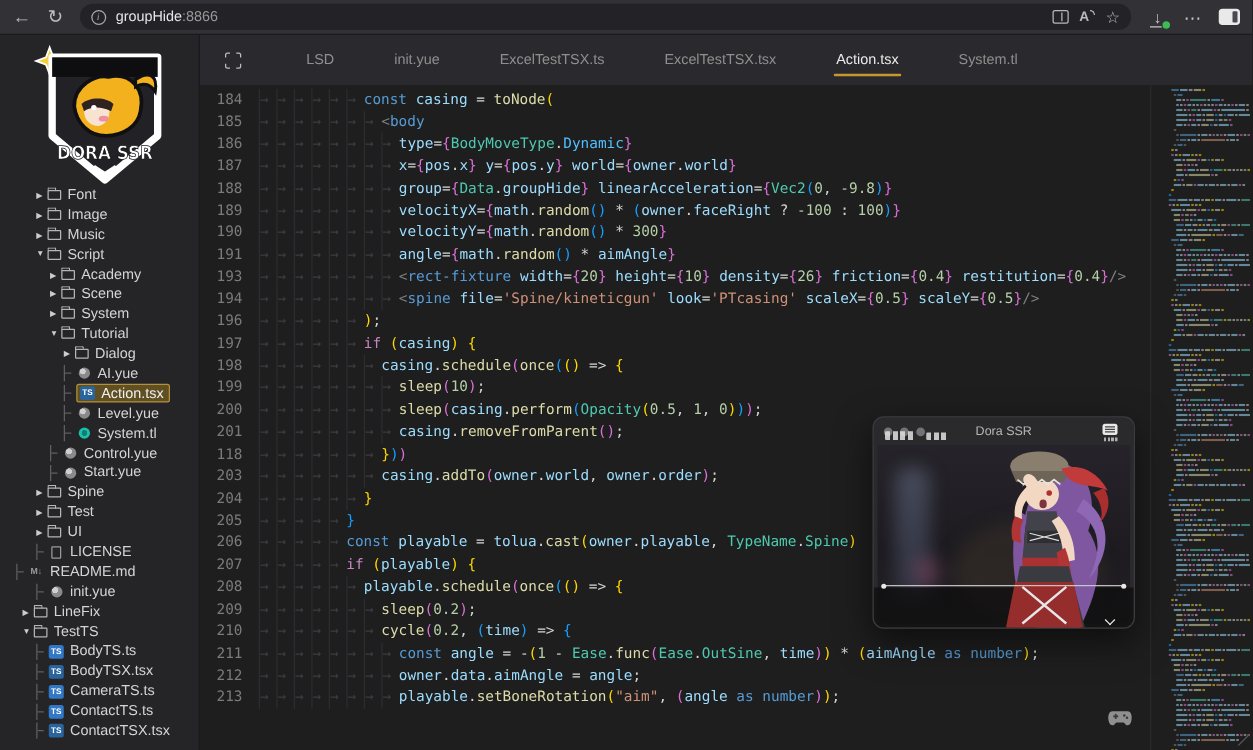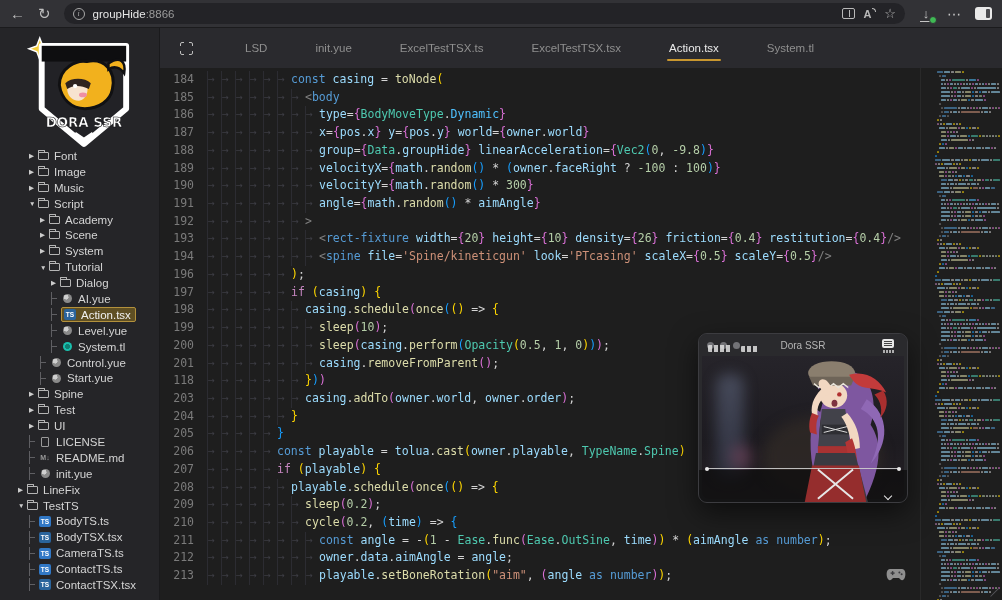--- a/index.html
+++ b/index.html
@@ -287,21 +287,21 @@
             <span class="ic-folder"></span>
             <span>UI</span>
           </div>
           <div class="trow" style="padding-left: 29px;">
             <span class="conn"></span>
             <span class="fic ic-file">
               <i></i>
             </span>
             <span class="lbl">LICENSE</span>
           </div>
-          <div class="trow" style="padding-left: 29px;">
+          <div class="trow" style="padding-left: 13px;">
             <span class="conn"></span>
             <span class="fic ic-md">M↓</span>
             <span class="lbl">README.md</span>
           </div>
           <div class="trow" style="padding-left: 29px;">
             <span class="conn"></span>
             <span class="fic ic-yue">
               <i></i>
             </span>
             <span class="lbl">init.yue</span>
@@ -376,21 +376,20 @@
       <div class="ed">
         <div id="code">
             <div class="cl"><span class="gut">184</span><span class="tb">→</span><span class="tb">→</span><span class="tb">→</span><span class="tb">→</span><span class="tb">→</span><span class="tb">→</span><span class="c-kw">const </span><span class="c-var">casing</span><span class="c-op"> = </span><span class="c-fn">toNode</span><span class="c-b1">(</span></div>
             <div class="cl"><span class="gut">185</span><span class="tb">→</span><span class="tb">→</span><span class="tb">→</span><span class="tb">→</span><span class="tb">→</span><span class="tb">→</span><span class="tb">→</span><span class="c-pun">&lt;</span><span class="c-tag">body</span></div>
             <div class="cl"><span class="gut">186</span><span class="tb">→</span><span class="tb">→</span><span class="tb">→</span><span class="tb">→</span><span class="tb">→</span><span class="tb">→</span><span class="tb">→</span><span class="tb">→</span><span class="c-var">type</span><span class="c-op">=</span><span class="c-b2">{</span><span class="c-cls">BodyMoveType</span><span class="c-op">.</span><span class="c-enum">Dynamic</span><span class="c-b2">}</span></div>
             <div class="cl"><span class="gut">187</span><span class="tb">→</span><span class="tb">→</span><span class="tb">→</span><span class="tb">→</span><span class="tb">→</span><span class="tb">→</span><span class="tb">→</span><span class="tb">→</span><span class="c-var">x</span><span class="c-op">=</span><span class="c-b2">{</span><span class="c-var">pos</span><span class="c-op">.</span><span class="c-var">x</span><span class="c-b2">}</span><span class="c-op"> </span><span class="c-var">y</span><span class="c-op">=</span><span class="c-b2">{</span><span class="c-var">pos</span><span class="c-op">.</span><span class="c-var">y</span><span class="c-b2">}</span><span class="c-op"> </span><span class="c-var">world</span><span class="c-op">=</span><span class="c-b2">{</span><span class="c-var">owner</span><span class="c-op">.</span><span class="c-var">world</span><span class="c-b2">}</span></div>
             <div class="cl"><span class="gut">188</span><span class="tb">→</span><span class="tb">→</span><span class="tb">→</span><span class="tb">→</span><span class="tb">→</span><span class="tb">→</span><span class="tb">→</span><span class="tb">→</span><span class="c-var">group</span><span class="c-op">=</span><span class="c-b2">{</span><span class="c-cls">Data</span><span class="c-op">.</span><span class="c-var">groupHide</span><span class="c-b2">}</span><span class="c-op"> </span><span class="c-var">linearAcceleration</span><span class="c-op">=</span><span class="c-b2">{</span><span class="c-cls">Vec2</span><span class="c-b3">(</span><span class="c-num">0</span><span class="c-op">, </span><span class="c-num">-9.8</span><span class="c-b3">)</span><span class="c-b2">}</span></div>
             <div class="cl"><span class="gut">189</span><span class="tb">→</span><span class="tb">→</span><span class="tb">→</span><span class="tb">→</span><span class="tb">→</span><span class="tb">→</span><span class="tb">→</span><span class="tb">→</span><span class="c-var">velocityX</span><span class="c-op">=</span><span class="c-b2">{</span><span class="c-var">math</span><span class="c-op">.</span><span class="c-fn">random</span><span class="c-b3">()</span><span class="c-op"> * </span><span class="c-b3">(</span><span class="c-var">owner</span><span class="c-op">.</span><span class="c-var">faceRight</span><span class="c-op"> ? </span><span class="c-num">-100</span><span class="c-op"> : </span><span class="c-num">100</span><span class="c-b3">)</span><span class="c-b2">}</span></div>
             <div class="cl"><span class="gut">190</span><span class="tb">→</span><span class="tb">→</span><span class="tb">→</span><span class="tb">→</span><span class="tb">→</span><span class="tb">→</span><span class="tb">→</span><span class="tb">→</span><span class="c-var">velocityY</span><span class="c-op">=</span><span class="c-b2">{</span><span class="c-var">math</span><span class="c-op">.</span><span class="c-fn">random</span><span class="c-b3">()</span><span class="c-op"> * </span><span class="c-num">300</span><span class="c-b2">}</span></div>
             <div class="cl"><span class="gut">191</span><span class="tb">→</span><span class="tb">→</span><span class="tb">→</span><span class="tb">→</span><span class="tb">→</span><span class="tb">→</span><span class="tb">→</span><span class="tb">→</span><span class="c-var">angle</span><span class="c-op">=</span><span class="c-b2">{</span><span class="c-var">math</span><span class="c-op">.</span><span class="c-fn">random</span><span class="c-b3">()</span><span class="c-op"> * </span><span class="c-var">aimAngle</span><span class="c-b2">}</span></div>
-            <div class="cl"><span class="gut">192</span><span class="tb">→</span><span class="tb">→</span><span class="tb">→</span><span class="tb">→</span><span class="tb">→</span><span class="tb">→</span><span class="tb">→</span><span class="c-pun">&gt;</span></div>
             <div class="cl"><span class="gut">193</span><span class="tb">→</span><span class="tb">→</span><span class="tb">→</span><span class="tb">→</span><span class="tb">→</span><span class="tb">→</span><span class="tb">→</span><span class="tb">→</span><span class="c-pun">&lt;</span><span class="c-tag">rect-fixture</span><span class="c-op"> </span><span class="c-var">width</span><span class="c-op">=</span><span class="c-b2">{</span><span class="c-num">20</span><span class="c-b2">}</span><span class="c-op"> </span><span class="c-var">height</span><span class="c-op">=</span><span class="c-b2">{</span><span class="c-num">10</span><span class="c-b2">}</span><span class="c-op"> </span><span class="c-var">density</span><span class="c-op">=</span><span class="c-b2">{</span><span class="c-num">26</span><span class="c-b2">}</span><span class="c-op"> </span><span class="c-var">friction</span><span class="c-op">=</span><span class="c-b2">{</span><span class="c-num">0.4</span><span class="c-b2">}</span><span class="c-op"> </span><span class="c-var">restitution</span><span class="c-op">=</span><span class="c-b2">{</span><span class="c-num">0.4</span><span class="c-b2">}</span><span class="c-pun">/&gt;</span></div>
             <div class="cl"><span class="gut">194</span><span class="tb">→</span><span class="tb">→</span><span class="tb">→</span><span class="tb">→</span><span class="tb">→</span><span class="tb">→</span><span class="tb">→</span><span class="tb">→</span><span class="c-pun">&lt;</span><span class="c-tag">spine</span><span class="c-op"> </span><span class="c-var">file</span><span class="c-op">=</span><span class="c-str">'Spine/kineticgun'</span><span class="c-op"> </span><span class="c-var">look</span><span class="c-op">=</span><span class="c-str">'PTcasing'</span><span class="c-op"> </span><span class="c-var">scaleX</span><span class="c-op">=</span><span class="c-b2">{</span><span class="c-num">0.5</span><span class="c-b2">}</span><span class="c-op"> </span><span class="c-var">scaleY</span><span class="c-op">=</span><span class="c-b2">{</span><span class="c-num">0.5</span><span class="c-b2">}</span><span class="c-pun">/&gt;</span></div>
             <div class="cl"><span class="gut">196</span><span class="tb">→</span><span class="tb">→</span><span class="tb">→</span><span class="tb">→</span><span class="tb">→</span><span class="tb">→</span><span class="c-b1">)</span><span class="c-op">;</span></div>
             <div class="cl"><span class="gut">197</span><span class="tb">→</span><span class="tb">→</span><span class="tb">→</span><span class="tb">→</span><span class="tb">→</span><span class="tb">→</span><span class="c-ctrl">if</span><span class="c-op"> </span><span class="c-b1">(</span><span class="c-var">casing</span><span class="c-b1">)</span><span class="c-op"> </span><span class="c-b1">{</span></div>
             <div class="cl"><span class="gut">198</span><span class="tb">→</span><span class="tb">→</span><span class="tb">→</span><span class="tb">→</span><span class="tb">→</span><span class="tb">→</span><span class="tb">→</span><span class="c-var">casing</span><span class="c-op">.</span><span class="c-fn">schedule</span><span class="c-b2">(</span><span class="c-fn">once</span><span class="c-b3">(</span><span class="c-b1">()</span><span class="c-op"> =&gt; </span><span class="c-b1">{</span></div>
             <div class="cl"><span class="gut">199</span><span class="tb">→</span><span class="tb">→</span><span class="tb">→</span><span class="tb">→</span><span class="tb">→</span><span class="tb">→</span><span class="tb">→</span><span class="tb">→</span><span class="c-fn">sleep</span><span class="c-b2">(</span><span class="c-num">10</span><span class="c-b2">)</span><span class="c-op">;</span></div>
             <div class="cl"><span class="gut">200</span><span class="tb">→</span><span class="tb">→</span><span class="tb">→</span><span class="tb">→</span><span class="tb">→</span><span class="tb">→</span><span class="tb">→</span><span class="tb">→</span><span class="c-fn">sleep</span><span class="c-b2">(</span><span class="c-var">casing</span><span class="c-op">.</span><span class="c-fn">perform</span><span class="c-b3">(</span><span class="c-cls">Opacity</span><span class="c-b1">(</span><span class="c-num">0.5</span><span class="c-op">, </span><span class="c-num">1</span><span class="c-op">, </span><span class="c-num">0</span><span class="c-b1">)</span><span class="c-b3">)</span><span class="c-b2">)</span><span class="c-op">;</span></div>
             <div class="cl"><span class="gut">201</span><span class="tb">→</span><span class="tb">→</span><span class="tb">→</span><span class="tb">→</span><span class="tb">→</span><span class="tb">→</span><span class="tb">→</span><span class="tb">→</span><span class="c-var">casing</span><span class="c-op">.</span><span class="c-fn">removeFromParent</span><span class="c-b2">()</span><span class="c-op">;</span></div>
             <div class="cl"><span class="gut">118</span><span class="tb">→</span><span class="tb">→</span><span class="tb">→</span><span class="tb">→</span><span class="tb">→</span><span class="tb">→</span><span class="tb">→</span><span class="c-b1">}</span><span class="c-b3">)</span><span class="c-b2">)</span></div>
             <div class="cl"><span class="gut">203</span><span class="tb">→</span><span class="tb">→</span><span class="tb">→</span><span class="tb">→</span><span class="tb">→</span><span class="tb">→</span><span class="tb">→</span><span class="c-var">casing</span><span class="c-op">.</span><span class="c-fn">addTo</span><span class="c-b2">(</span><span class="c-var">owner</span><span class="c-op">.</span><span class="c-var">world</span><span class="c-op">, </span><span class="c-var">owner</span><span class="c-op">.</span><span class="c-var">order</span><span class="c-b2">)</span><span class="c-op">;</span></div>

